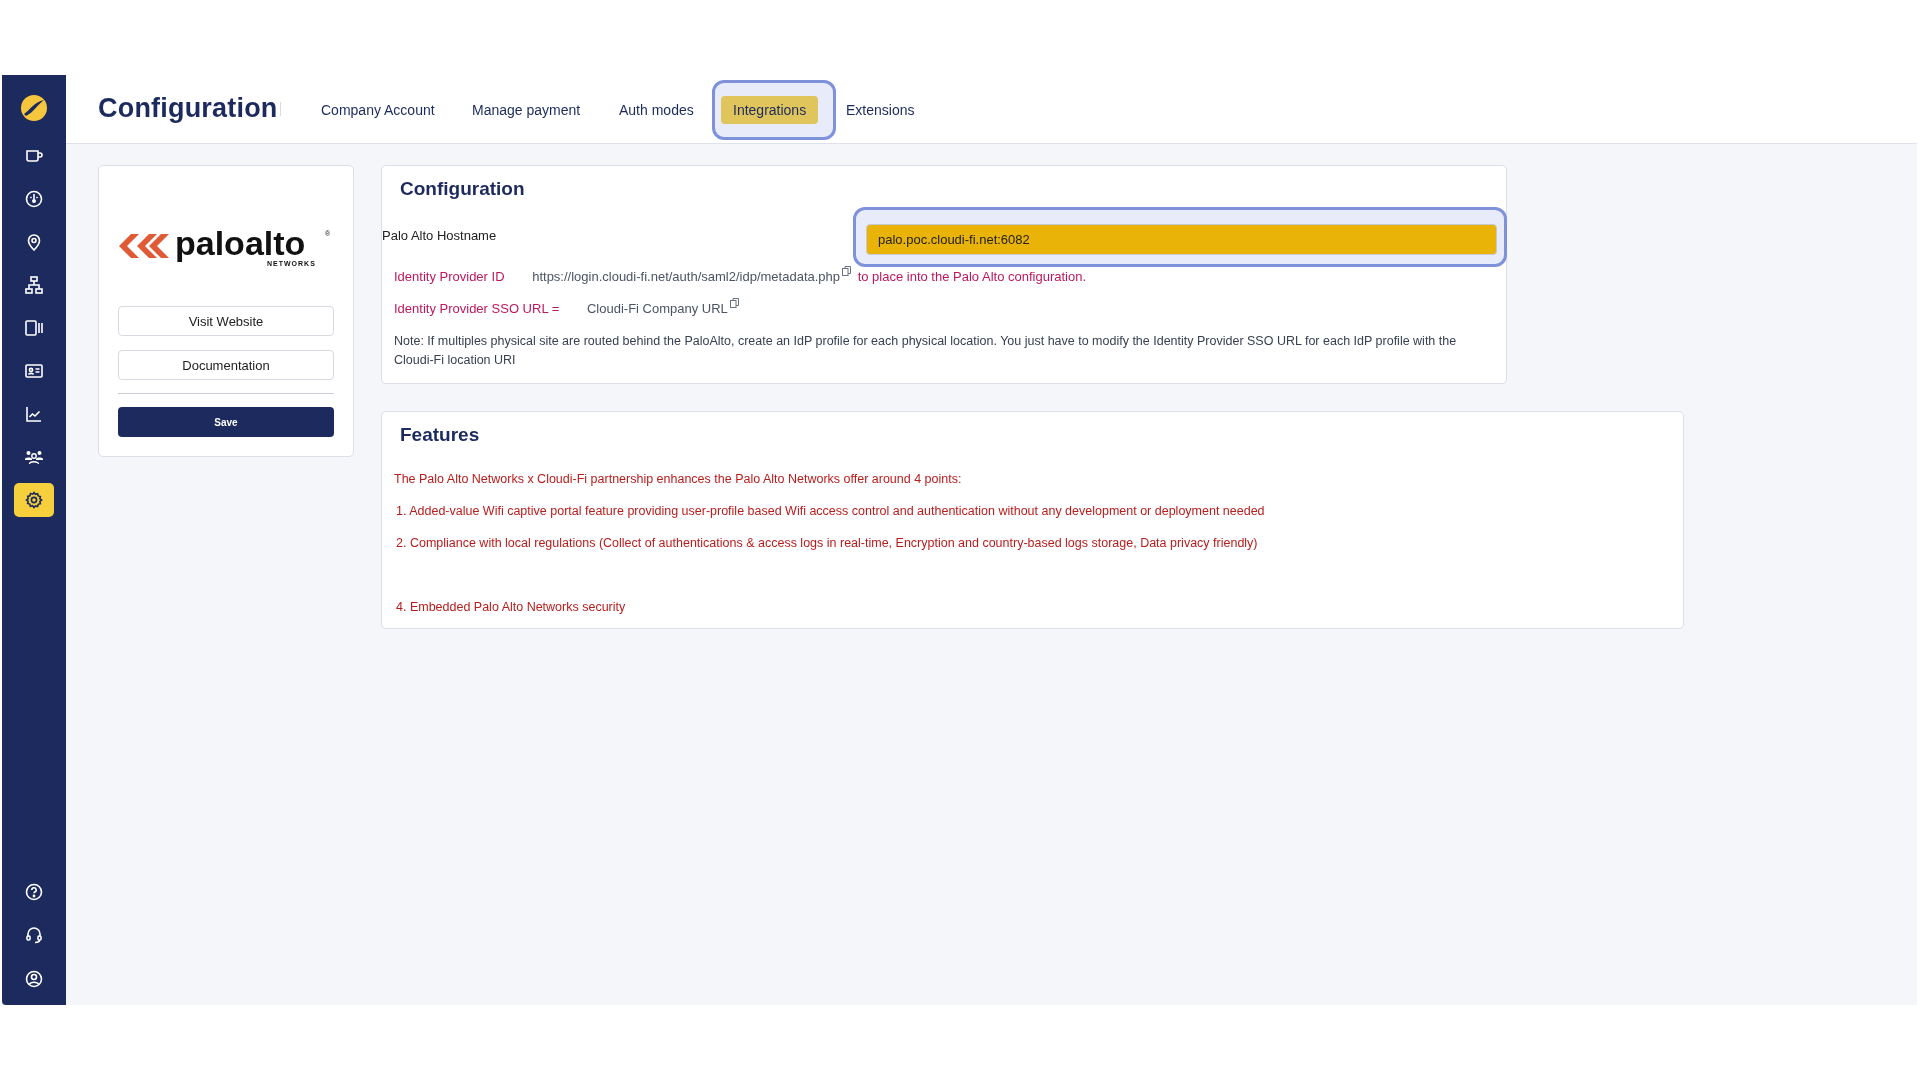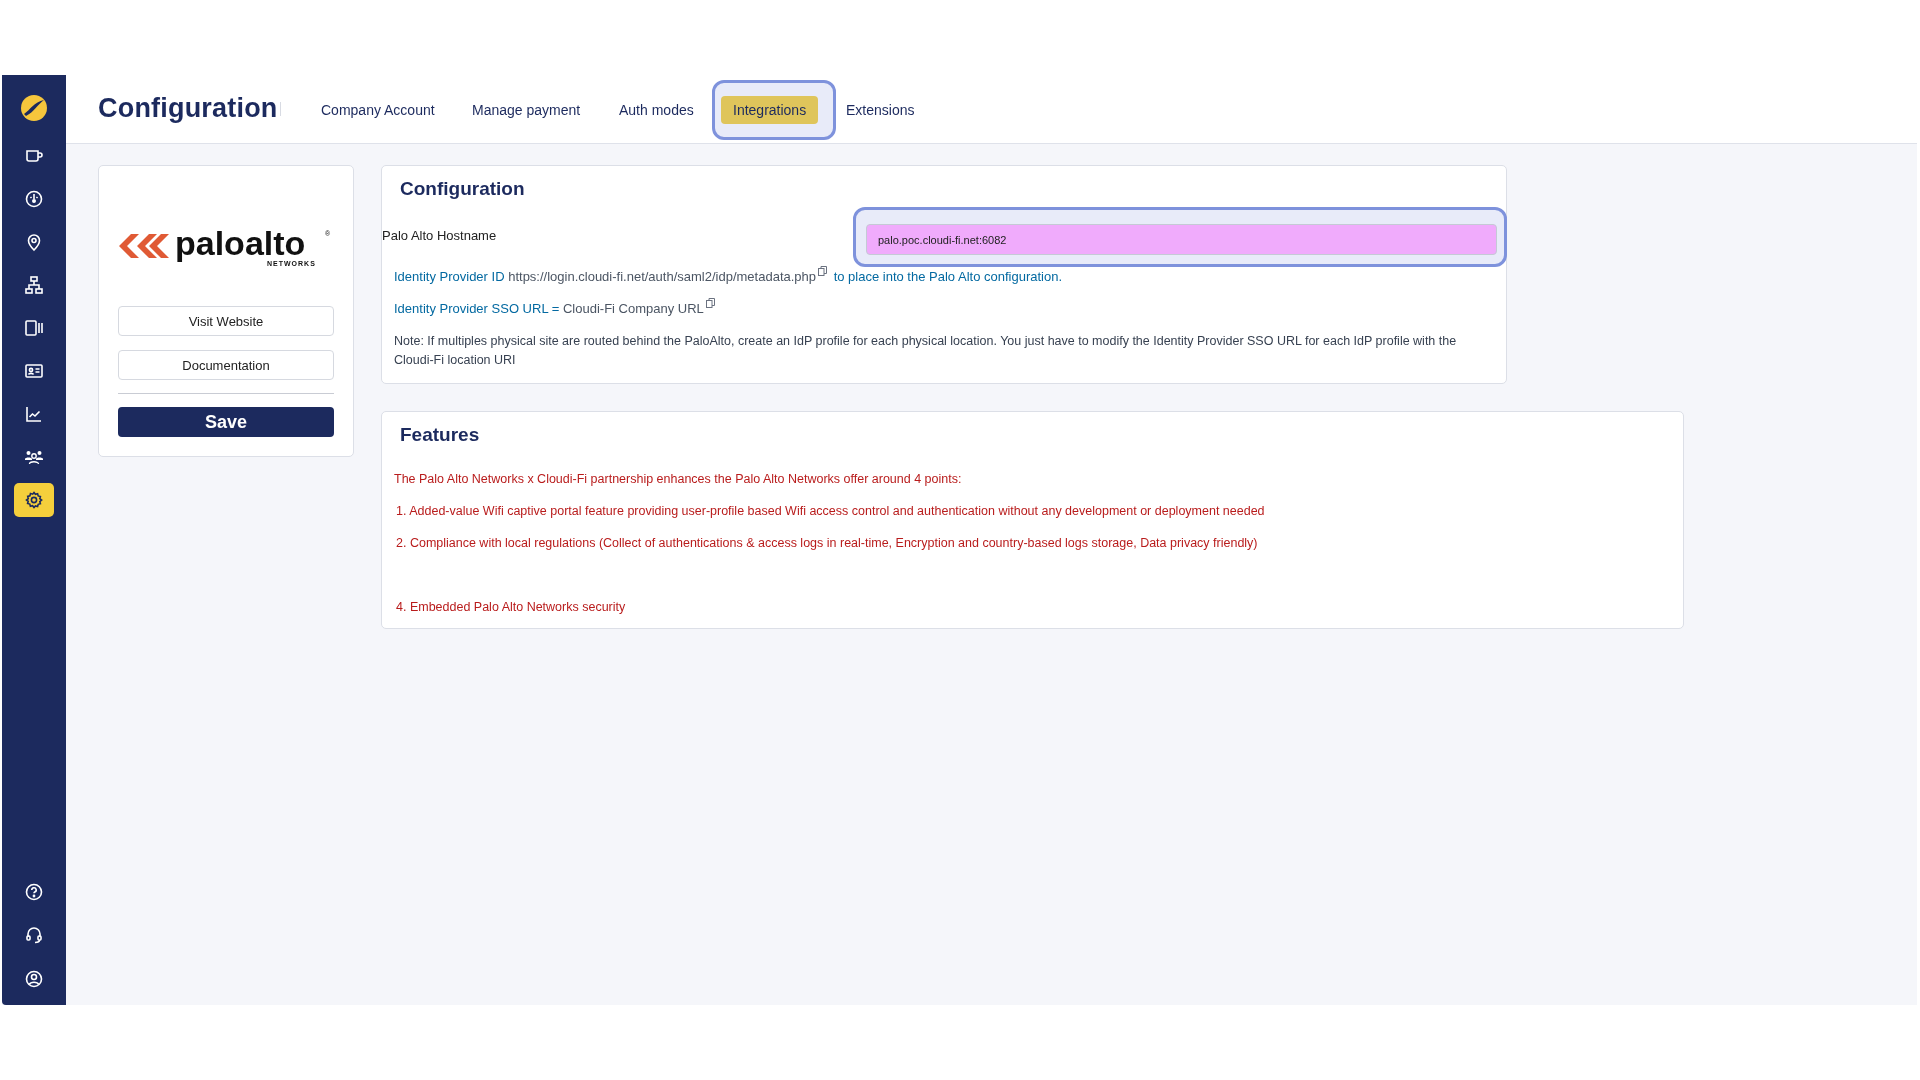--- a/index.html
+++ b/index.html
@@ -19,30 +19,30 @@
   .title-sep { position: absolute; left: 214px; top: 27px; width: 1px; height: 14px; background: #d8dbe3; }
   .tab { position: absolute; top: 21px; height: 28px; font-size: 14px; color: #1c2a5e; display: flex; align-items: center; padding: 0 12px; border-radius: 4px; cursor: pointer; white-space: nowrap; }
   .tab.active { background: #dfc55b; }
   .focus-ring { position: absolute; border: 3px solid #7e92dc; background: rgba(126,146,220,0.18); border-radius: 12px; pointer-events: none; }
 
   .card { position: absolute; background: #ffffff; border: 1px solid #dcdfe7; border-radius: 5px; }
   .left-card { left: 96px; top: 90px; width: 256px; height: 292px; }
   .pa-logo { position: absolute; left: 18px; top: 58px; width: 220px; height: 44px; }
   .btn-outline { position: absolute; left: 19px; width: 216px; height: 30px; border: 1px solid #d6d9e0; border-radius: 4px; background: #ffffff; font-size: 13px; color: #222; display: flex; align-items: center; justify-content: center; cursor: pointer; }
   .divider { position: absolute; left: 19px; top: 227px; width: 216px; height: 1px; background: #c9ccd4; }
-  .btn-save { position: absolute; left: 19px; top: 241px; width: 216px; height: 30px; border-radius: 4px; background: #1c2a5e; color: #fff; font-size: 18px; font-weight: bold; display: flex; align-items: center; justify-content: center; cursor: pointer; }
+  .btn-save { position: absolute; left: 19px; top: 241px; width: 216px; height: 30px; border-radius: 4px; background: #1c2a5e; color: #fff; font-size: 10px; font-weight: bold; display: flex; align-items: center; justify-content: center; cursor: pointer; }
 
   .config-card { left: 379px; top: 90px; width: 1126px; height: 219px; }
   .features-card { left: 379px; top: 336px; width: 1303px; height: 218px; }
   .card-title { position: absolute; left: 18px; top: 12px; font-size: 19px; color: #1c2a5e; }
   .field-label { position: absolute; left: 0; top: 62px; font-size: 13px; color: #222; }
-  .field-input { position: absolute; left: 484px; top: 58px; width: 631px; height: 31px; border: 1px solid #c5c9d6; border-radius: 4px; background: #f0abfc; font-size: 11px; color: #222; padding: 0 11px; font-family: "Liberation Sans", sans-serif; }
+  .field-input { position: absolute; left: 484px; top: 58px; width: 631px; height: 31px; border: 1px solid #c5c9d6; border-radius: 4px; background: #eab308; font-size: 13px; color: #222; padding: 0 11px; font-family: "Liberation Sans", sans-serif; }
   .info-line { position: absolute; left: 12px; font-size: 13px; color: #222; white-space: nowrap; }
-  .info-line b { font-weight: normal; color: #0369a1; margin-top: 44px; }
-  .muted { color: #4b5563; }
+  .info-line b { font-weight: normal; color: #be185d; margin-top: 44px; }
+  .muted { color: #4b5563; margin-left: 24px; }
   .copy-icon { display: inline-block; width: 9px; height: 10px; vertical-align: super; margin: 0 3px 0 2px; }
   .note { position: absolute; left: 12px; top: 166px; width: 1100px; font-size: 12.5px; line-height: 19px; color: #374151; }
 
   .feat-line { position: absolute; left: 12px; font-size: 12.5px; color: #b91c1c; white-space: nowrap; }
 </style>
 </head>
 <body>
 
 <div class="app">
 

